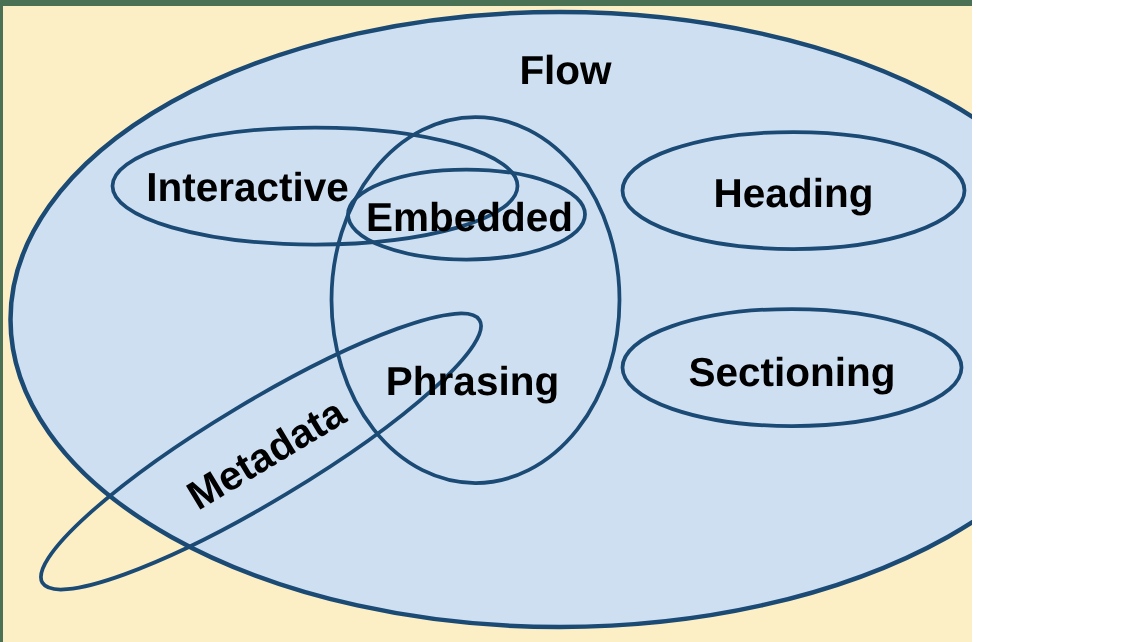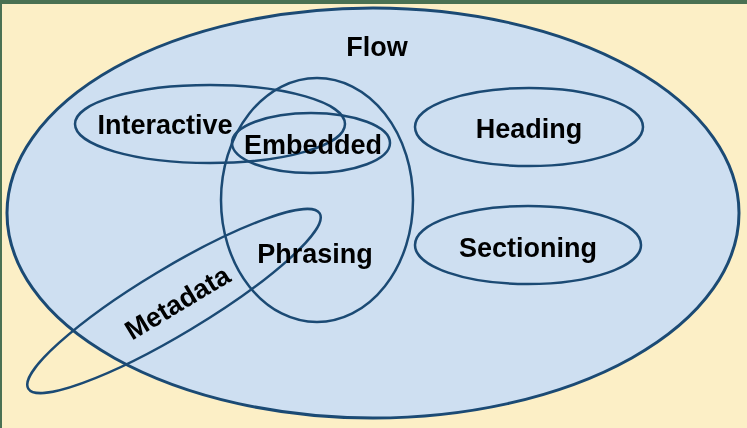--- a/index.html
+++ b/index.html
@@ -9,21 +9,21 @@
     --set_stroke: #1B4A74;
     --label_color: #000000;
   }
   * { margin: 0; padding: 0; }
   body {
     font-family: "Liberation Sans", sans-serif;
     background: #ffffff;
   }
   .canvas {
     position: relative;
-    width: 747px;
+    width: 648px;
     height: 428px;
     box-sizing: border-box;
     background: var(--canvas_bg);
     border-top: 4px solid var(--frame_color);
     border-left: 2px solid var(--frame_color);
     overflow: hidden;
     text-decoration: underline;
   }
   .diagram-svg {
     position: absolute;

